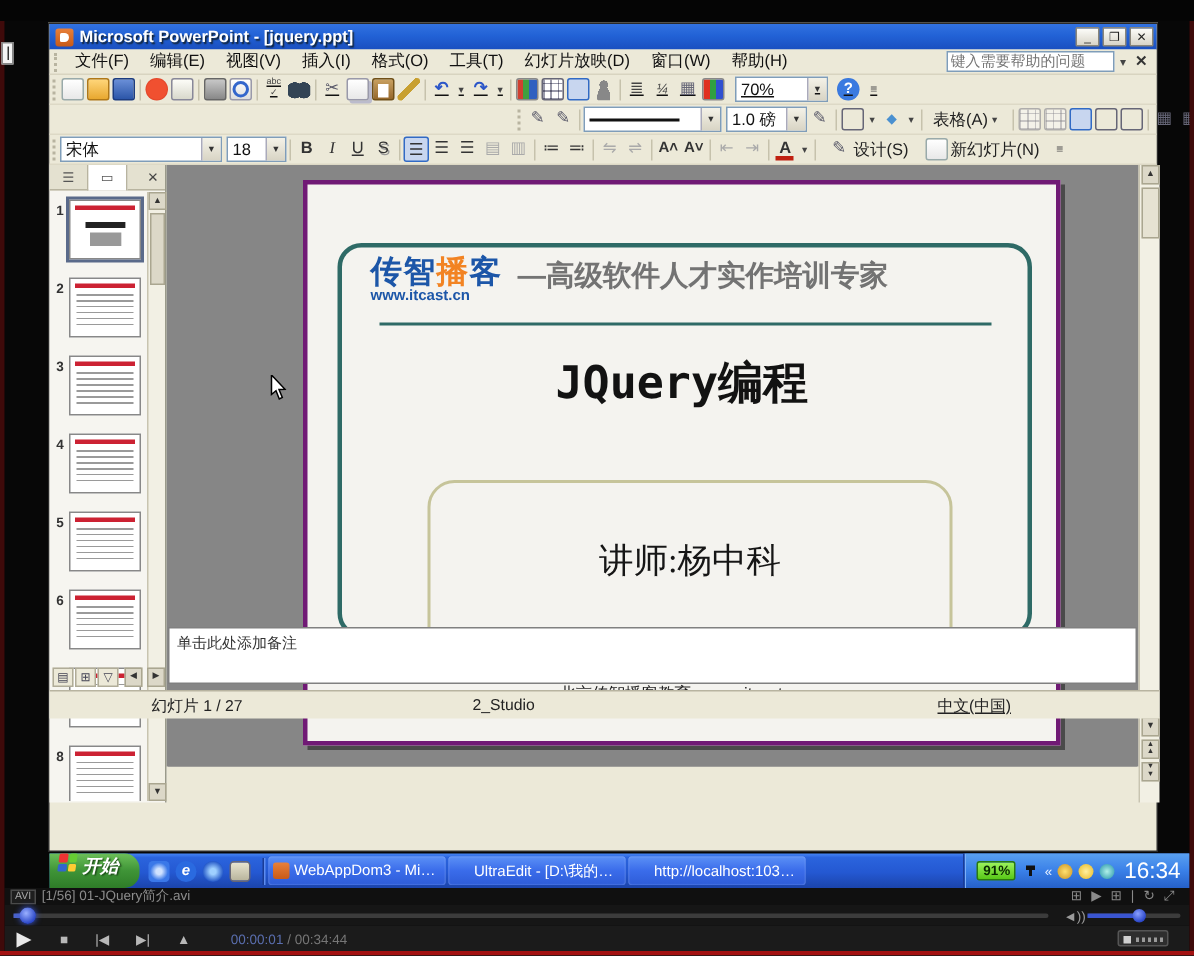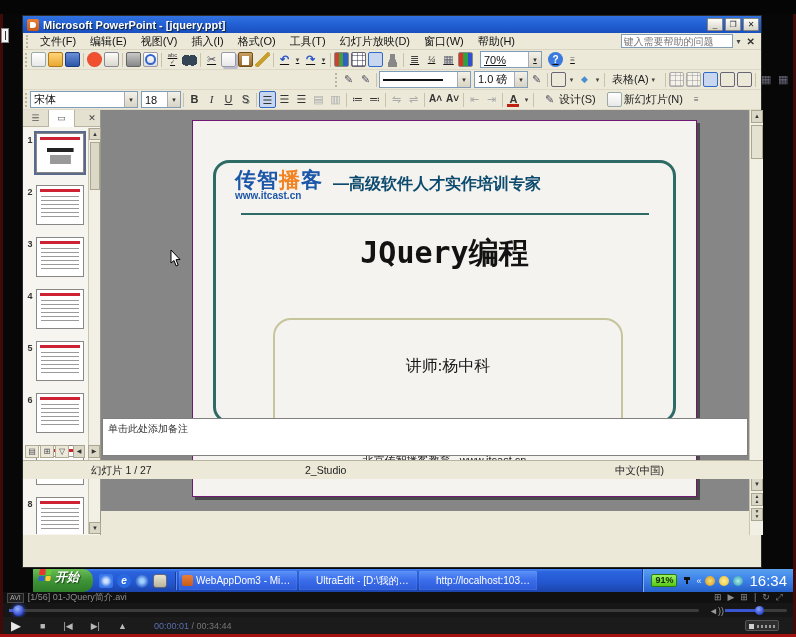--- a/index.html
+++ b/index.html
@@ -16,21 +16,21 @@
   .edge-right { position:absolute; right:0; top:14px; bottom:0; width:3px; background:#3f0a0a; }
   .edge-bottom{ position:absolute; left:0; bottom:0; width:796px; height:3px; background:#a31111; }
   .osd-marker { position:absolute; left:1px; top:28px; width:8px; height:15px; background:#f4f4f4;
     border:1px solid #888; }
   .osd-marker::after { content:""; position:absolute; left:3px; top:2px; width:1px; height:9px; background:#333; }
 
   
   .video { position:absolute; left:3px; top:14px; width:790px; height:578px; background:#070707; }
 
   
-  .ppt { position:absolute; left:19px; top:1px; width:740px; height:553px; background:#ece9d8;
+  .ppt { position:absolute; left:29px; top:1px; width:740px; height:553px; background:#ece9d8;
     border:1px solid #2a2a2a; font-size:11px; color:#111; }
   .ppt-titlebar { position:absolute; left:0; top:0; width:100%; height:17px;
     background:linear-gradient(180deg,#3272e0 0%,#2262d6 45%,#1a4fc0 100%);
     color:#fff; display:flex; align-items:center; padding:0 2px; }
   .ppt-appicon { width:12px; height:12px; background:linear-gradient(#e8803a,#c85a18);
     border-radius:2px; margin:0 4px 0 2px; position:relative; }
   .ppt-appicon::after { content:""; position:absolute; left:3px; top:3px; width:6px; height:6px;
     background:#fff; border-radius:1px 3px 3px 1px; }
   .ppt-title { font-weight:bold; font-size:11px; text-shadow:1px 1px 1px #123; flex:1; }
   .winbtn { width:16px; height:13px; background:linear-gradient(#fdfdfa,#d8d4c8); border:1px solid #8a867a;
@@ -130,35 +130,35 @@
     border-left:1px solid #c8c4b0; }
   .pscroll .sbtn { position:absolute; left:0; width:12px; height:12px; background:#dcd8c8;
     border:1px solid #aaa690; font-size:6px; line-height:10px; text-align:center; color:#333; }
   .pscroll .sthumb { position:absolute; left:1px; top:14px; width:10px; height:48px;
     background:#dcd8c8; border:1px solid #aaa690; }
 
   .canvas { position:absolute; left:79px; top:0; width:646px; height:401px; background:#868686; overflow:hidden; }
 
   
   .slide { position:absolute; left:90px; top:10px; width:505px; height:377px; background:#f4f3ef;
-    border:1px solid #701a75; box-shadow:3px 3px 0 #4a4a4a; }
+    border:3px solid #701a75; box-shadow:3px 3px 0 #4a4a4a; }
   .teal-frame { position:absolute; left:20px; top:39px; width:463px; height:263px;
     border:3px solid #2e6a66; border-radius:16px; }
   .slide-head { position:absolute; left:42px; top:48px; display:flex; align-items:flex-end; }
   .logo-big { font-size:21px; font-weight:bold; line-height:22px; letter-spacing:1px; }
   .logo-b1,.logo-b3 { color:#1c56a8; } .logo-b2 { color:#f28322; }
   .logo-url { font-size:10px; font-weight:bold; color:#1c56a8; line-height:10px; }
-  .slogan { font-size:16px; font-weight:bold; color:#0c4a6e; margin:0 1px 6px 10px; white-space:nowrap; }
+  .slogan { font-size:19px; font-weight:bold; color:#737373; margin:0 1px 6px 10px; white-space:nowrap; }
   .head-rule { position:absolute; left:48px; top:92px; width:408px; height:2px; background:#2e6a66; }
   .slide-title { position:absolute; left:0; top:112px; width:100%; text-align:center;
     font-family:"DejaVu Sans Mono",monospace; font-weight:bold; font-size:30px; color:#121212; }
   .olive-box { position:absolute; left:80px; top:197px; width:350px; height:122px; background:#f4f3ef;
     border:2px solid #c6c49a; border-radius:18px; }
   .presenter { position:absolute; left:0; top:36px; width:100%; text-align:center;
-    font-family:"Liberation Serif",serif; font-size:16px; color:#161616; }
+    font-family:"Liberation Serif",serif; font-size:23px; color:#161616; }
   .slide-footer { position:absolute; left:0; top:332px; width:100%; text-align:center;
     font-size:11px; color:#222; white-space:pre; }
 
   .cursor { position:absolute; left:68px; top:140px; width:11px; height:17px; z-index:5; }
 
   
   .vscroll { position:absolute; right:0; top:0; width:14px; height:425px; background:#f2f0e4;
     border-left:1px solid #c8c4b0; }
   .vs-btn { position:absolute; left:1px; width:12px; height:13px; background:#dcd8c8;
     border:1px solid #aaa690; font-size:6px; line-height:11px; text-align:center; color:#333; }
@@ -171,21 +171,21 @@
   .view-btns { position:absolute; left:2px; top:428px; height:15px; display:flex; align-items:center; }
   .vb { width:14px; height:13px; background:#ece9d8; border:1px solid #b0ac98; font-size:8px;
     line-height:11px; text-align:center; color:#445; margin-right:1px; }
   .hsb { width:12px; height:13px; background:#dcd8c8; border:1px solid #aaa690; font-size:6px;
     line-height:11px; text-align:center; color:#333; margin-left:3px; }
 
   .statusbar { position:absolute; left:0; top:444px; width:740px; height:19px; background:#ece9d8;
     border-top:1px solid #b8b4a0; font-size:10.5px; color:#222; }
   .st-slide { position:absolute; left:68px; top:3px;text-align:right; }
   .st-tpl { position:absolute; left:282px; top:3px; }
-  .st-lang { position:absolute; left:592px; top:3px; }
+  .st-lang { position:absolute; left:592px; top:3px;text-decoration:underline; }
 
   
   .taskbar { position:absolute; left:30px; top:555px; width:760px; height:23px;
     background:linear-gradient(180deg,#4584f4 0%,#2b64dd 12%,#2458d2 55%,#1b44ab 100%);
     display:flex; align-items:center; }
   .start { height:23px; padding:0 14px 0 6px; display:flex; align-items:flex-start;
     background:linear-gradient(180deg,#6bbf58 0%,#3f9437 50%,#2e7d28 100%);
     border-radius:0 10px 10px 0; color:#fff; font-weight:bold; font-size:12px; font-style:italic;
     text-shadow:1px 1px 1px #1c4a18; }
   .winflag { width:12px; height:12px; margin-right:4px; transform:skewX(-8deg);

